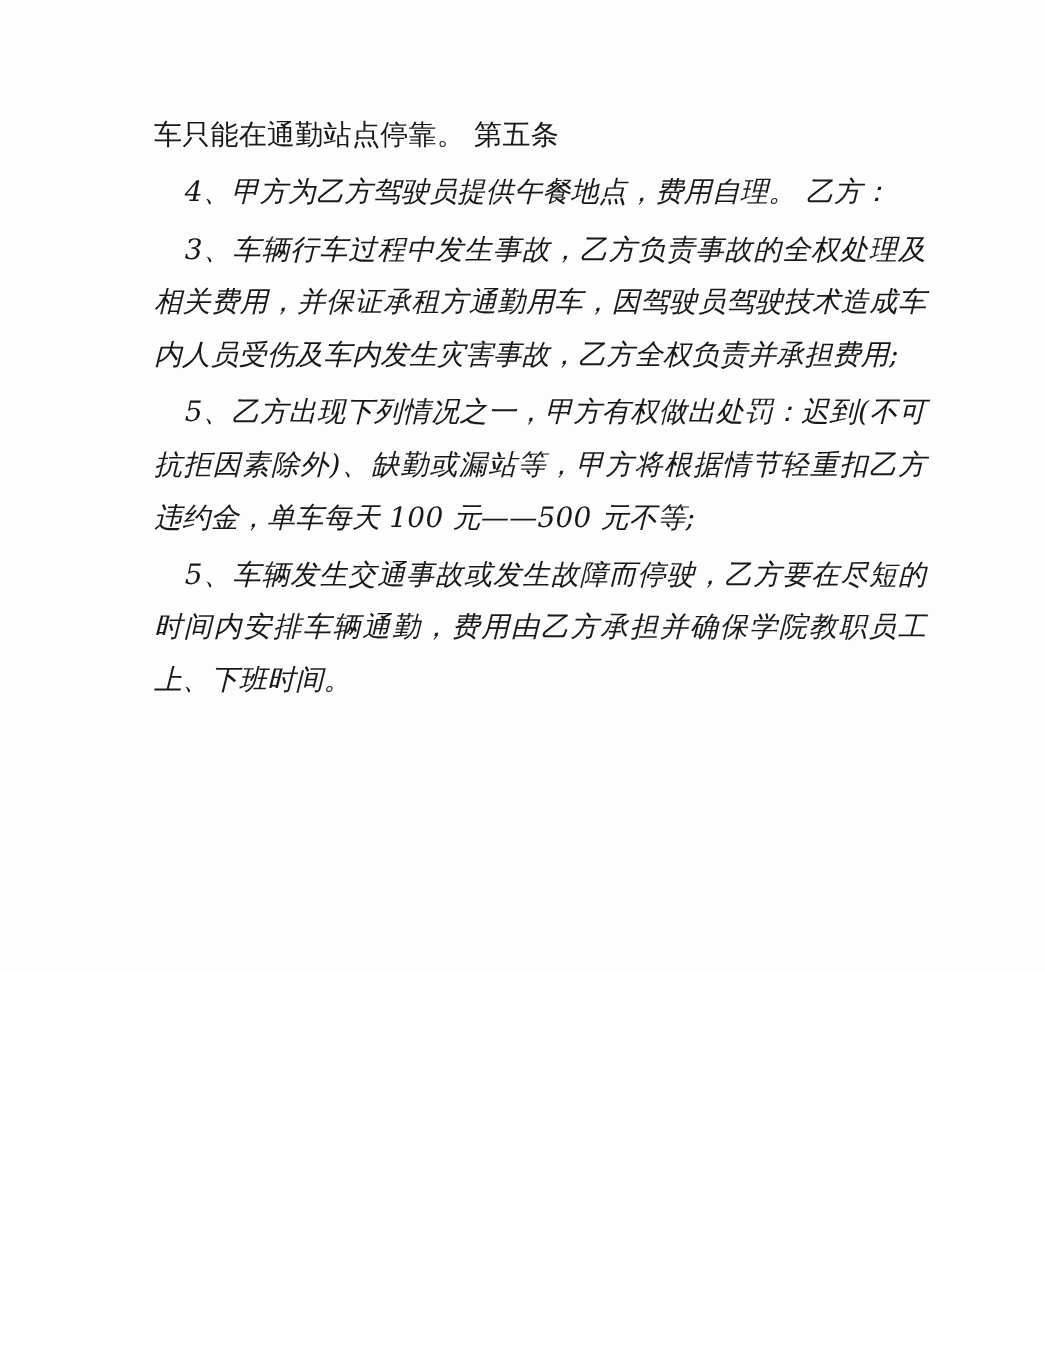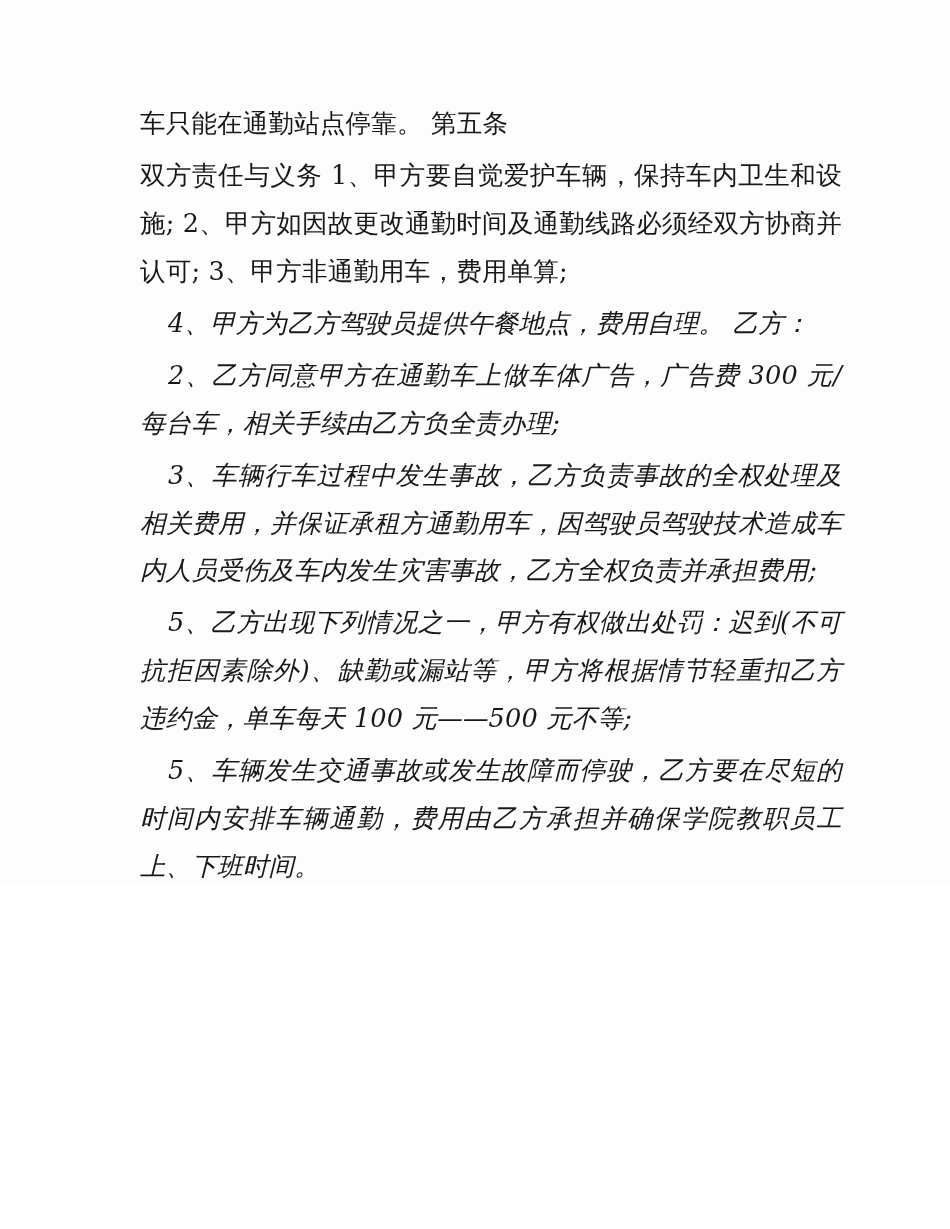--- a/index.html
+++ b/index.html
@@ -39,20 +39,18 @@
   .para:last-child {
     margin-bottom: 0;
   }
 </style>
 </head>
 <body>
 
 <div class="page">
   <div class="doc-body">
     <p class="para">车只能在通勤站点停靠。 第五条</p>
-    <p class="para">双方责任与义务 1、甲方要自觉爱护车辆，保持车内卫生和设施; 2、甲方如因故更改通勤时间及通勤线路必须经双方协商并认可; 3、甲方非通勤用车，费用单算;</p>
     <p class="para indented">4、甲方为乙方驾驶员提供午餐地点，费用自理。 乙方：</p>
-    <p class="para indented">2、乙方同意甲方在通勤车上做车体广告，广告费 300 元/每台车，相关手续由乙方负全责办理;</p>
     <p class="para indented">3、车辆行车过程中发生事故，乙方负责事故的全权处理及相关费用，并保证承租方通勤用车，因驾驶员驾驶技术造成车内人员受伤及车内发生灾害事故，乙方全权负责并承担费用;</p>
     <p class="para indented">5、乙方出现下列情况之一，甲方有权做出处罚：迟到(不可抗拒因素除外)、缺勤或漏站等，甲方将根据情节轻重扣乙方违约金，单车每天 100 元——500 元不等;</p>
     <p class="para indented">5、车辆发生交通事故或发生故障而停驶，乙方要在尽短的时间内安排车辆通勤，费用由乙方承担并确保学院教职员工上、下班时间。</p>
   </div>
 </div>
 
 </body></html>

